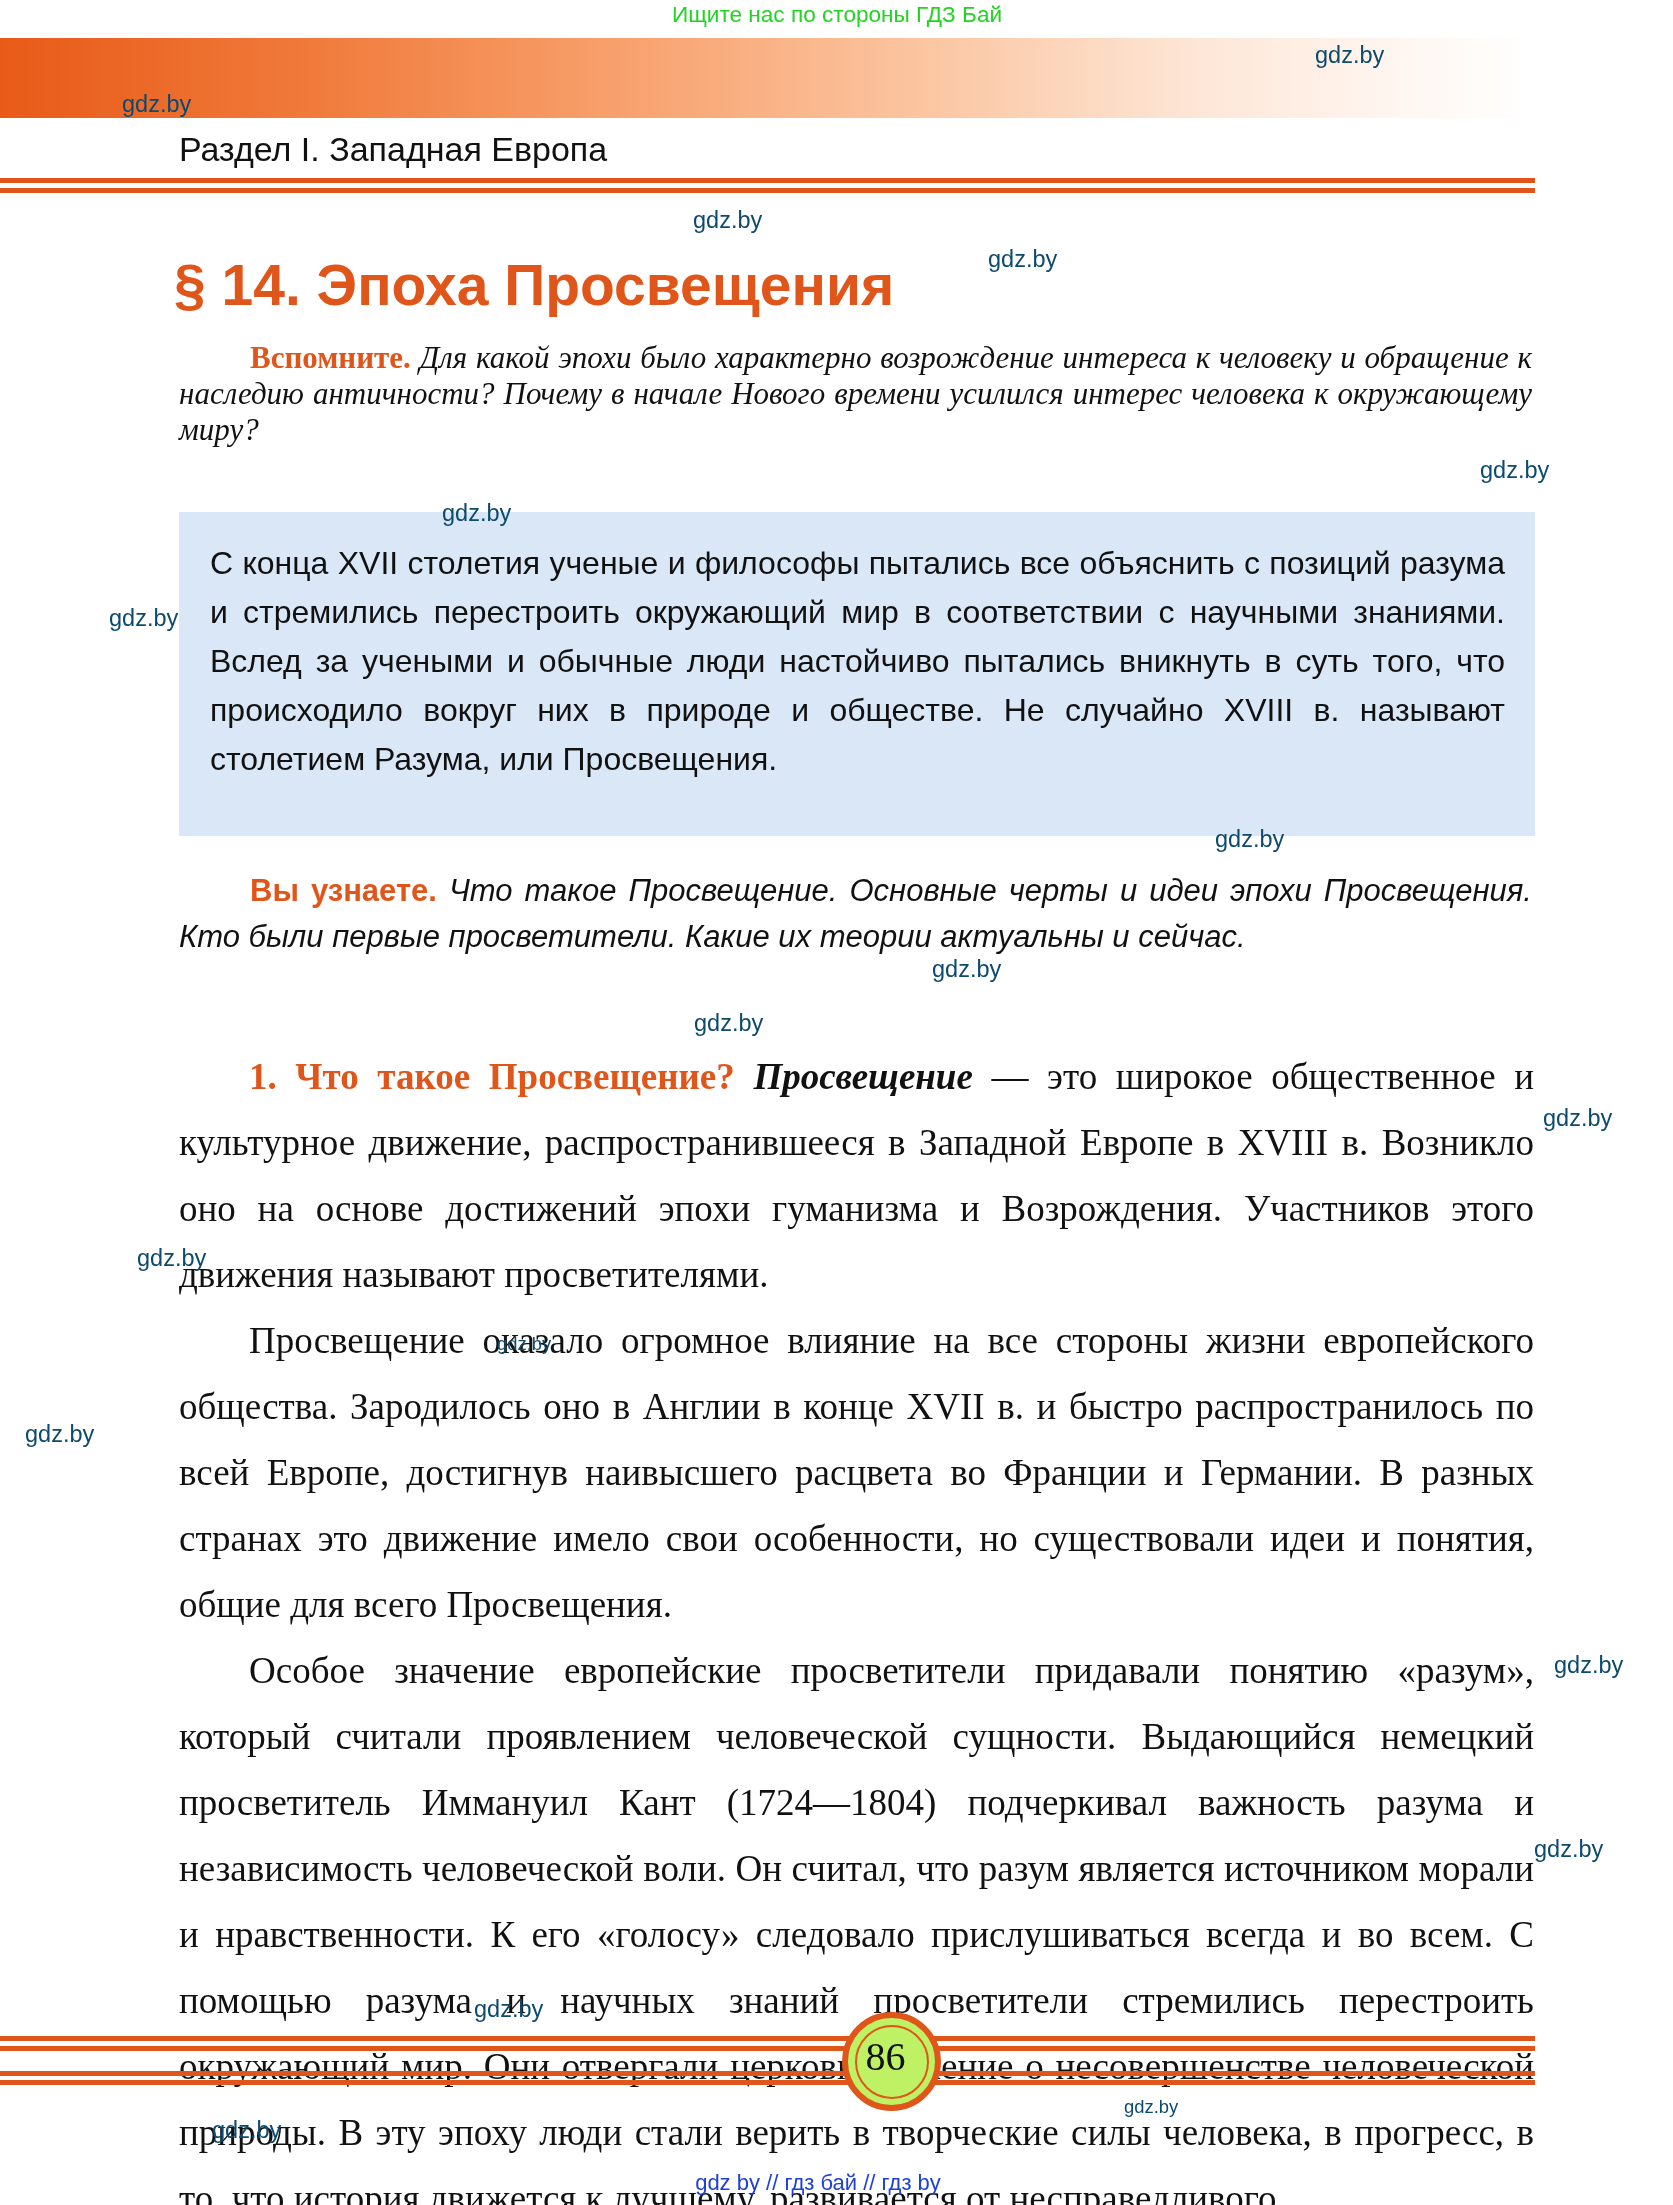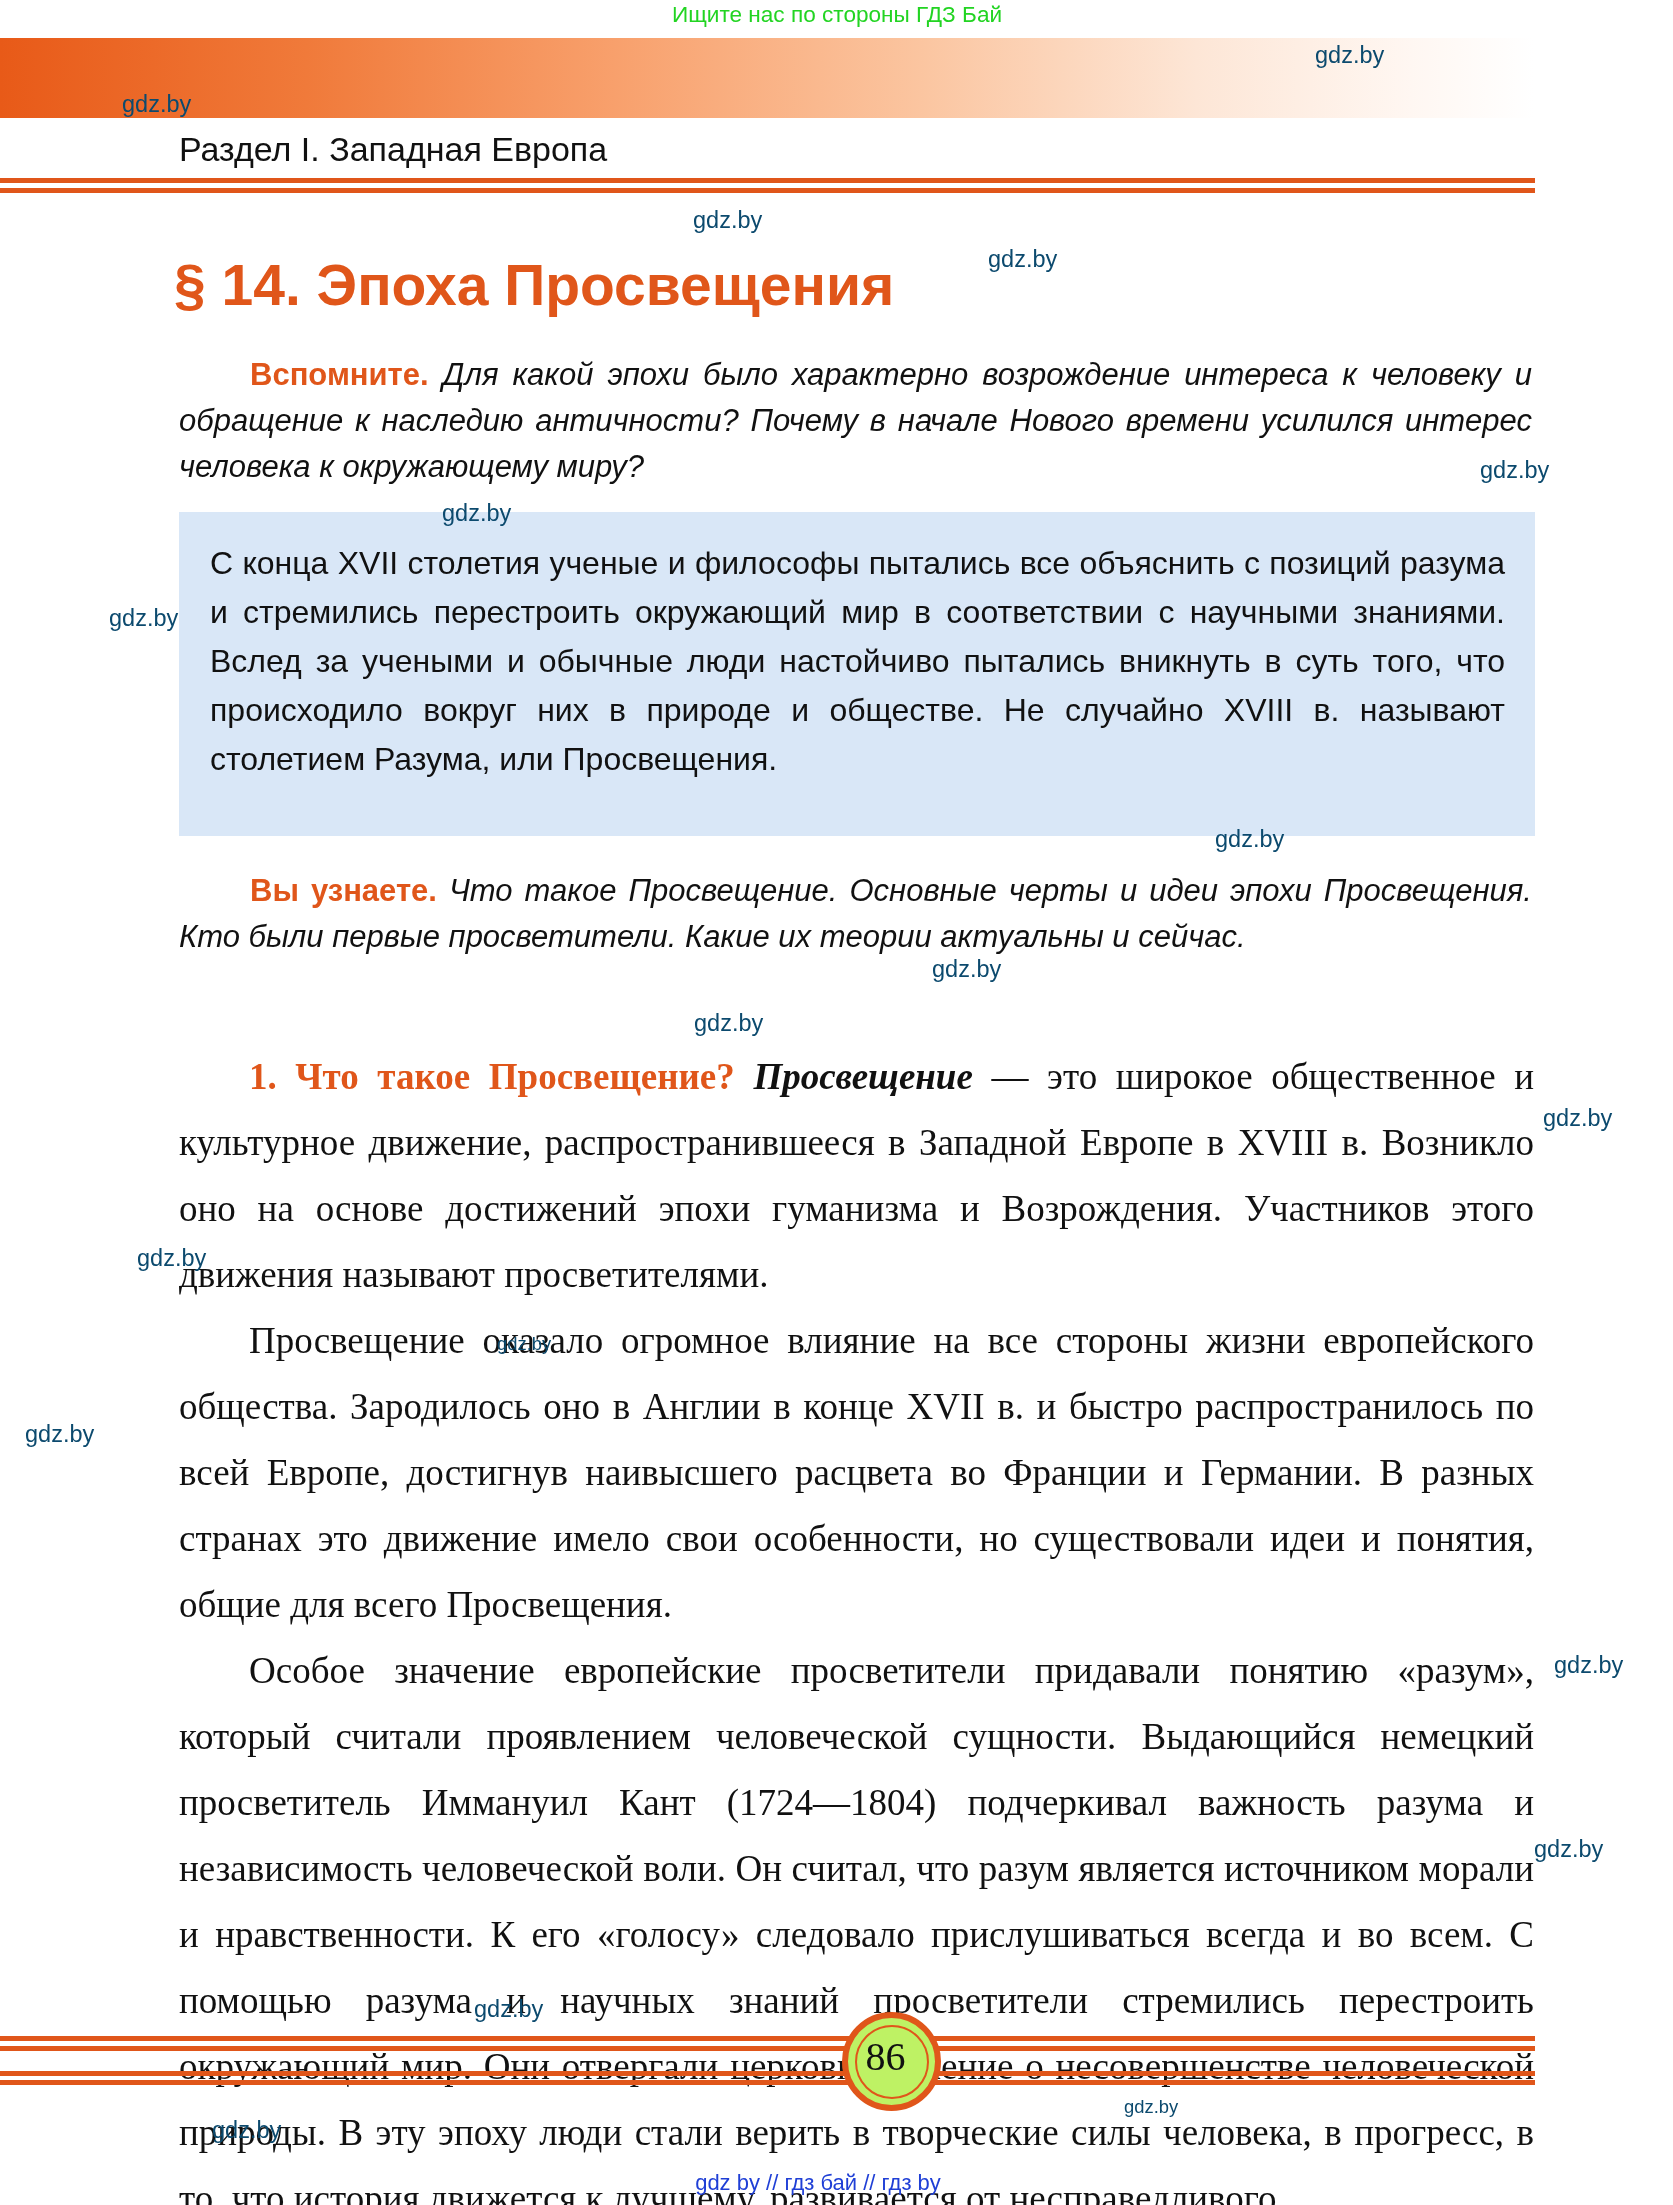--- a/index.html
+++ b/index.html
@@ -7,21 +7,21 @@
   .abs { position: absolute; white-space: nowrap; }
   .topline { left: 0; width: 1674px; top: 1.7px; text-align: center; color: #22d422; font-size: 22.6px; font-family: "Liberation Sans", sans-serif; }
   .hdr-band { position: absolute; left: 0; top: 38px; width: 1534px; height: 80px;
     background: linear-gradient(to right, #e85a18 0%, #f07a3a 20%, #f8a06c 40%, #fbc5a0 60%, #fde6d6 78%, #fff7f2 92%, #ffffff 100%); }
   .wm { position: absolute; font-family: "Liberation Sans", sans-serif; font-size: 23.5px; color: #0c4a6e; white-space: nowrap; }
   .wm.sm { font-size: 18.4px; }
   .section-label { left: 179px; top: 130px; font-size: 34px; color: #111; }
   .rule { position: absolute; left: 0; width: 1535px; height: 5px; background: #e0561a; }
   .title { left: 174px; top: 252px; font-size: 57px; font-weight: bold; color: #e0561a; }
   .para { position: absolute; left: 179px; width: 1353px; text-align: justify; text-align-last: left; }
-  .recall { top: 352px; font-size: 31px; line-height: 46px; font-style: italic; }
+  .recall { top: 340px; font-size: 31px; line-height: 36px; font-style: italic; font-family: Liberation Serif, serif; }
   .recall .lead, .learn .lead { font-style: normal; font-weight: bold; color: #e0561a; }
   .indent { text-indent: 71px; }
   .box { position: absolute; left: 179px; top: 512px; width: 1356px; height: 324px; background: #d9e7f7; }
   .box-text { position: absolute; left: 210px; top: 539px; width: 1295px; font-size: 32px; line-height: 49px; text-align: justify; text-align-last: left; }
   .learn { top: 868px; font-size: 31px; line-height: 46px; font-style: italic; }
   .body { position: absolute; left: 179px; width: 1355px; font-family: "Liberation Serif", serif; font-size: 37px; line-height: 66px; text-align: justify; text-align-last: left; }
   .body p { margin: 0; text-indent: 70px; }
   .body .h { color: #e0561a; font-weight: bold; }
   .body .term { font-weight: bold; font-style: italic; }
   .page-circle { position: absolute; left: 842px; top: 2012px; width: 87px; height: 87px; border: 6.7px solid #e0561a; border-radius: 50%; background: #bef264; }

